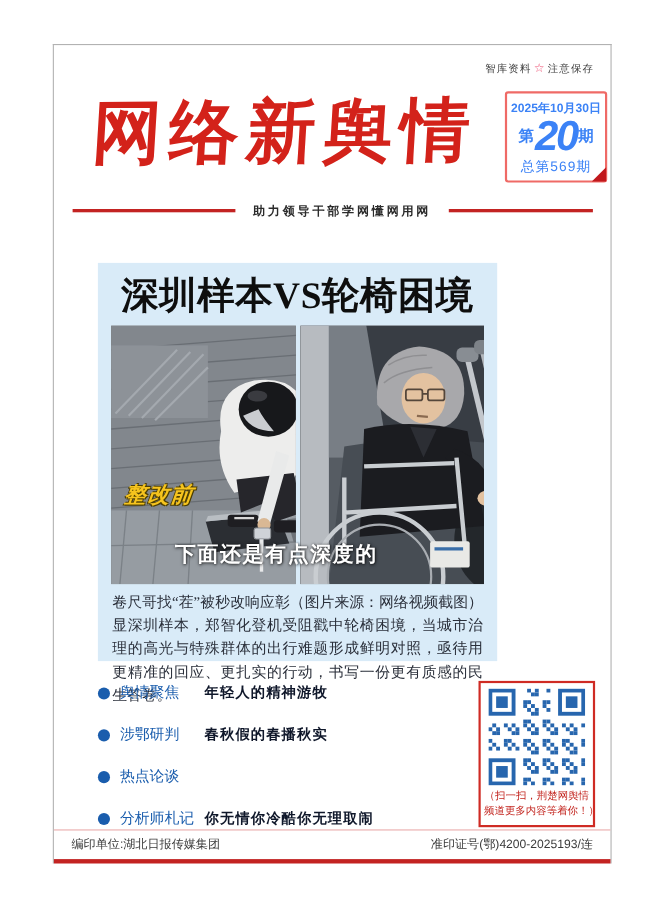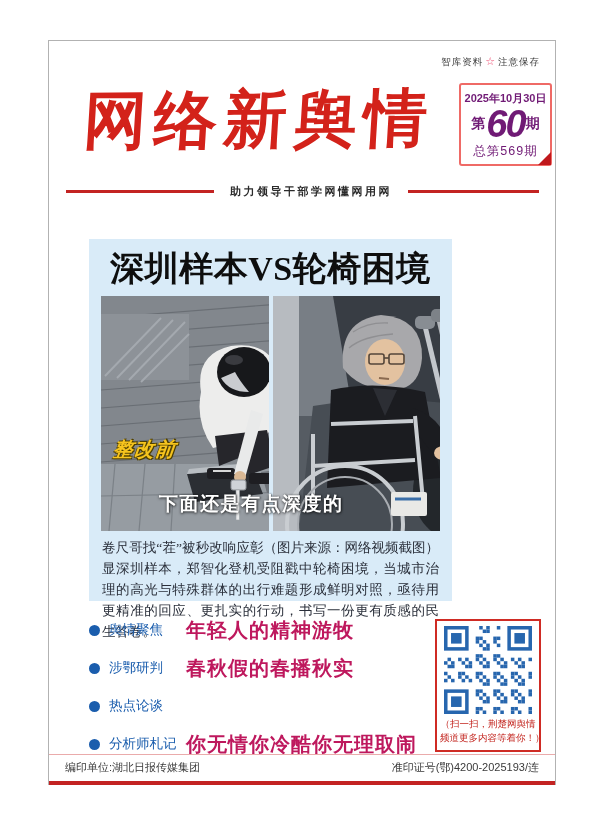--- a/index.html
+++ b/index.html
@@ -20,21 +20,21 @@
     position:absolute; left:6px; top:36px; width:408px; text-align:center;
     font-family:"DejaVu Serif","Liberation Serif",serif;
     font-size:63px; font-weight:bold; color:#d3221a; letter-spacing:7px;
     transform:skewX(-4deg) rotate(-0.5deg); white-space:nowrap;
   }
 
   
   .issue-box {
     position:absolute; right:3px; top:42px; width:93px; height:83px;
     border:2px solid #ef6a66; border-radius:3px; background:#fff;
-    text-align:center; color:#701a75;
+    text-align:center; color:#3b82f6;
   }
   .issue-date { margin-top:6px; font-size:11px; font-weight:bold; white-space:nowrap; }
   .issue-no { display:flex; align-items:center; justify-content:center; height:34px; margin-top:1px; }
   .issue-no .fix { font-size:14px; font-weight:bold; }
   .issue-no .big { font-size:38px; font-weight:bold; font-style:italic; line-height:34px; letter-spacing:-2px; padding:0 1px; }
   .issue-total { font-size:12.5px; margin-top:2px; letter-spacing:1px; }
   .fold { position:absolute; right:-1px; bottom:-1px; width:0; height:0;
           border-bottom:13px solid #c0181c; border-left:13px solid transparent; }
 
   
@@ -67,21 +67,21 @@
     font-size:13.5px; line-height:1.55; color:#2a2f3a; text-align:justify;
   }
   .summary .body { text-indent:2em; }
   .summary .credit { float:right; }
 
   
   .contents { position:absolute; left:40px; top:578px; list-style:none; }
   .contents li { display:flex; align-items:center; height:22px; margin-bottom:16px; }
   .bullet { width:11px; height:11px; border-radius:50%; background:#1a5dad; margin-right:9px; flex:none; }
   .sec-label { width:77px; font-size:13.5px; color:#1a5dad; flex:none; }
-  .sec-title { font-family:"Liberation Serif",serif; font-size:20px; font-weight:bold; color:#be185d; letter-spacing:1px; white-space:nowrap; }
+  .sec-title { font-family:"Liberation Serif",serif; font-size:13px; font-weight:bold; color:#0f172a; letter-spacing:1px; white-space:nowrap; }
 
   
   .qr-box {
     position:absolute; right:14px; top:578px; width:106px;
     border:2px solid #cf2b24; background:#fff; padding:5px 3px 4px 3px; text-align:center;
   }
   .qr-box svg { display:block; margin:0 auto; }
   .qr-caption { margin-top:3px; font-family:"Liberation Serif",serif; font-size:9.5px; color:#c3251f; line-height:1.5; white-space:nowrap; }
 
   
@@ -99,21 +99,21 @@
     <div class="notice">
       <span>智库资料</span><span class="star">☆</span><span>注意保存</span>
     </div>
 
     <div class="masthead">网络新舆情</div>
 
     <div class="issue-box">
       <div class="issue-date">2025年10月30日</div>
       <div class="issue-no">
         <span class="fix">第</span>
-        <span class="big">60</span>
+        <span class="big">20</span>
         <span class="fix">期</span>
       </div>
       <div class="issue-total">总第569期</div>
       <div class="fold"></div>
     </div>
 
     <div class="slogan-row">
       <span class="bar l"></span>
       <span class="slogan">助力领导干部学网懂网用网</span>
       <span class="bar r"></span>

